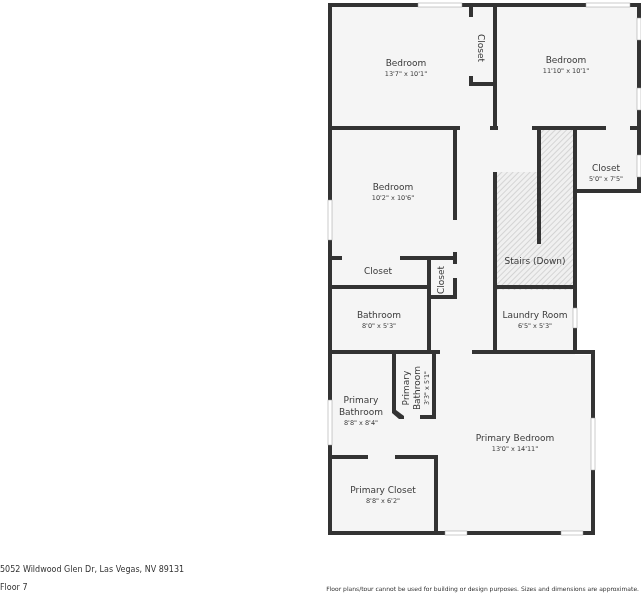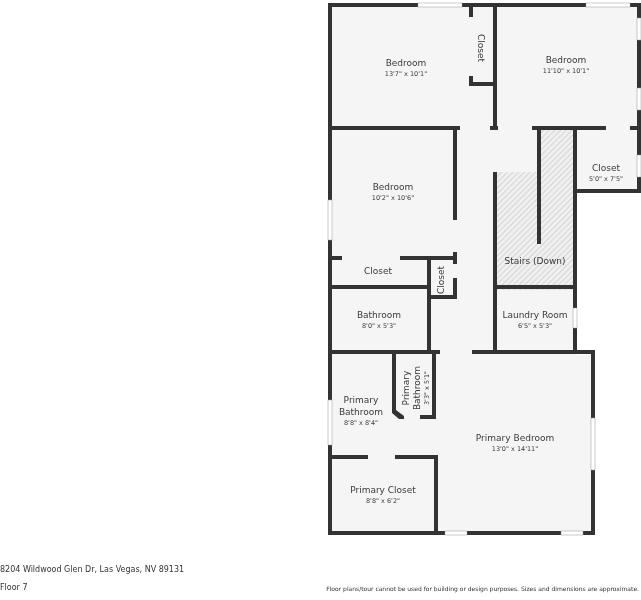--- a/index.html
+++ b/index.html
@@ -155,15 +155,15 @@
   <g>
     <text class="room-name" x="515" y="441">Primary Bedroom</text>
     <text class="room-dim" x="515" y="451">13'0" x 14'11"</text>
   </g>
   <g>
     <text class="room-name" x="383" y="493">Primary Closet</text>
     <text class="room-dim" x="383" y="503">8'8" x 6'2"</text>
   </g>
 </svg>
 
-<div class="footer-address">8204 Wildwood Glen Dr, Las Vegas, NV 89131</div>
+<div class="footer-address">5052 Wildwood Glen Dr, Las Vegas, NV 89131</div>
 <div class="footer-floor">Floor 7</div>
 <div class="footer-disclaimer">Floor plans/tour cannot be used for building or design purposes. Sizes and dimensions are approximate.</div>
 
 </body></html>

